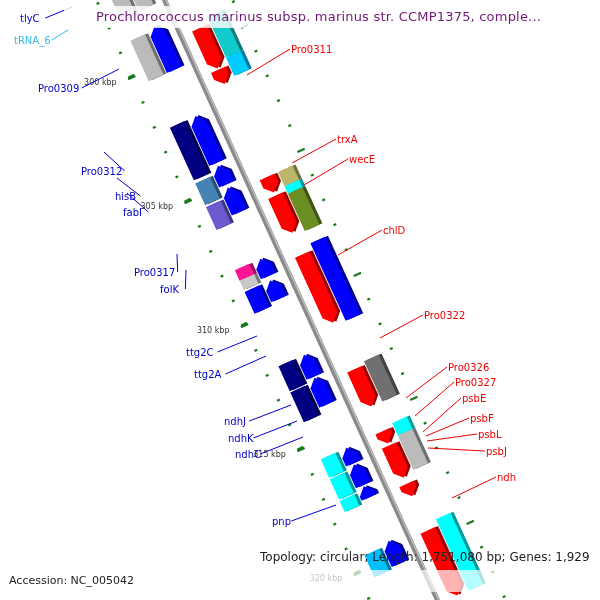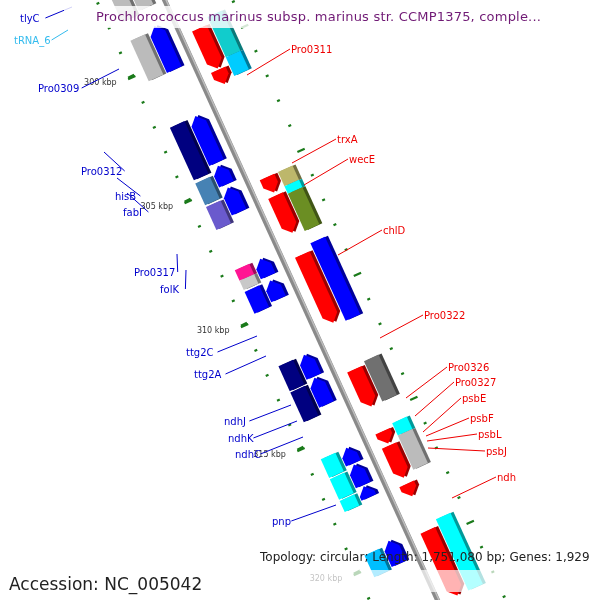--- a/index.html
+++ b/index.html
@@ -1,21 +1,21 @@
 <!DOCTYPE html>
 <html><head>
 <meta charset="utf-8">
 <style>
   html, body { margin:0; padding:0; background:#ffffff; }
   body { width:600px; height:600px; position:relative; overflow:hidden; font-family:"DejaVu Sans", sans-serif; }
   #map { position:absolute; left:0; top:0; width:600px; height:600px; }
   .title-band { position:absolute; left:64px; top:6px; width:470px; height:22px; background:rgba(255,255,255,0.82); }
   .title { position:absolute; left:72px; top:9px; font-size:13px; color:#701a75; white-space:nowrap; letter-spacing:0.2px;margin-left:24px; }
   .footer-band { position:absolute; left:0; top:570px; width:600px; height:22px; background:rgba(255,255,255,0.7); }
-  .acc { position:absolute; left:9px; top:574px; font-size:17px; color:#222; }
+  .acc { position:absolute; left:9px; top:574px; font-size:11px; color:#222; }
   .topo { position:absolute; left:260px; top:550px; font-size:12px; color:#222; white-space:nowrap; }
   .lbl { font-family:"DejaVu Sans", sans-serif; font-size:10px; }
   .kbp { font-family:"DejaVu Sans", sans-serif; font-size:8px; fill:#333; }
 </style>
 </head>
 <body>
 
 <svg id="map" xmlns="http://www.w3.org/2000/svg" width="600" height="600" viewBox="0 0 600 600">
   <g id="ticks-layer">
       <line x1="85.27811592542066" y1="-20.909465630594546" x2="88.00891359823542" y2="-22.151538120487714" stroke="#1a7a1a" stroke-width="2.2" transform=""></line>

